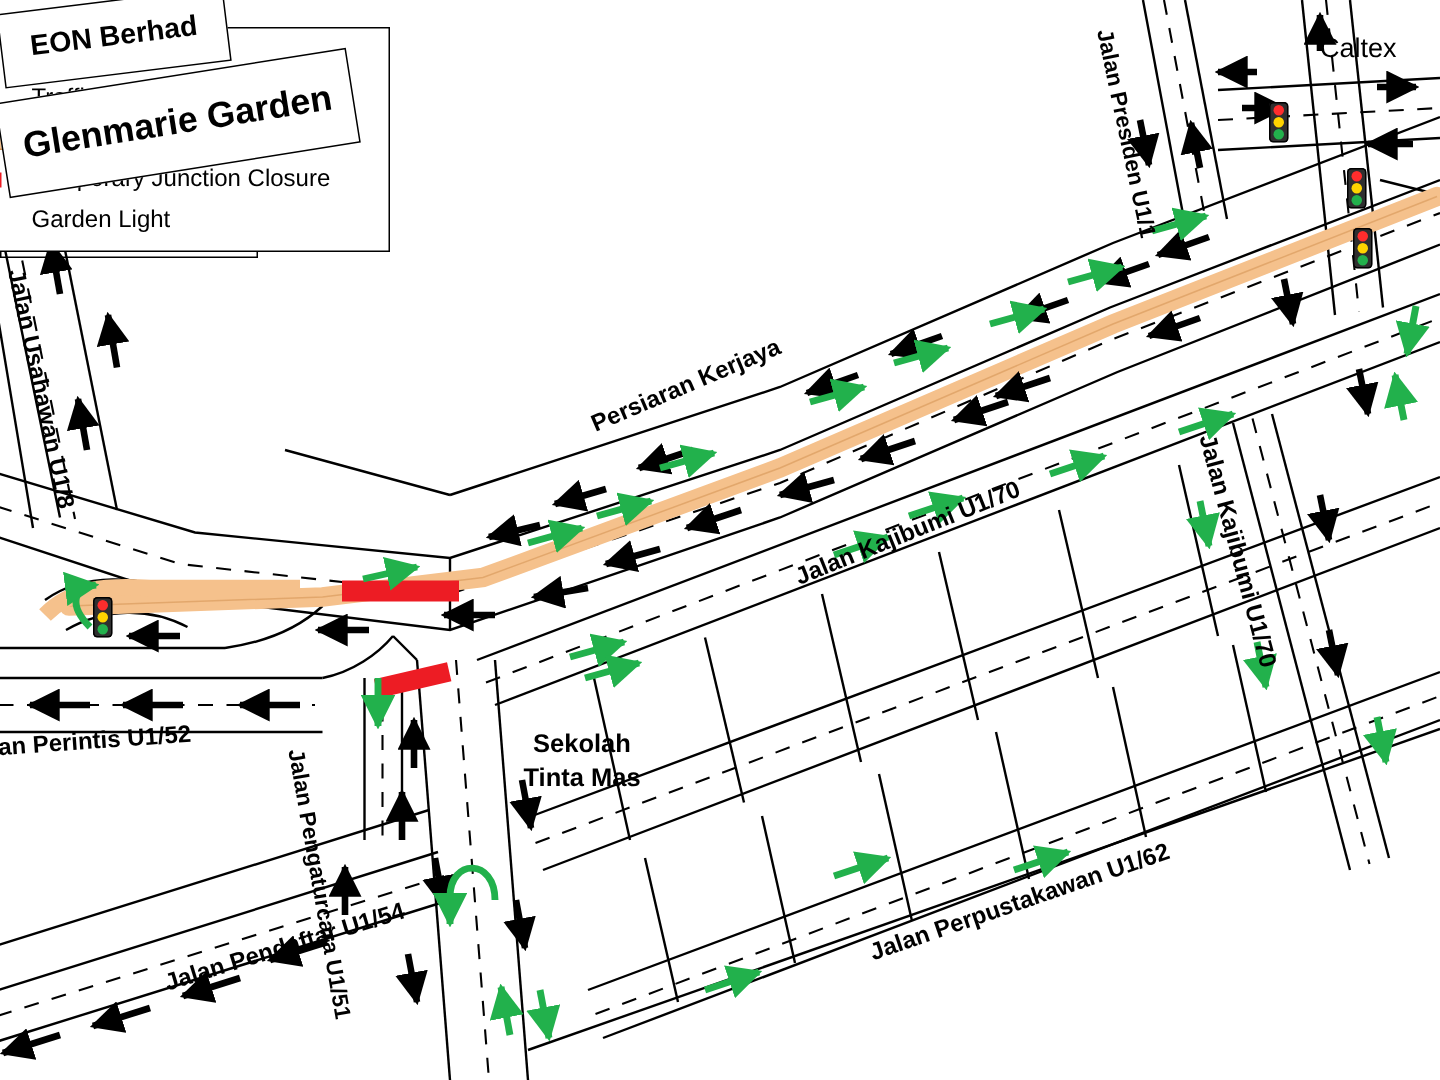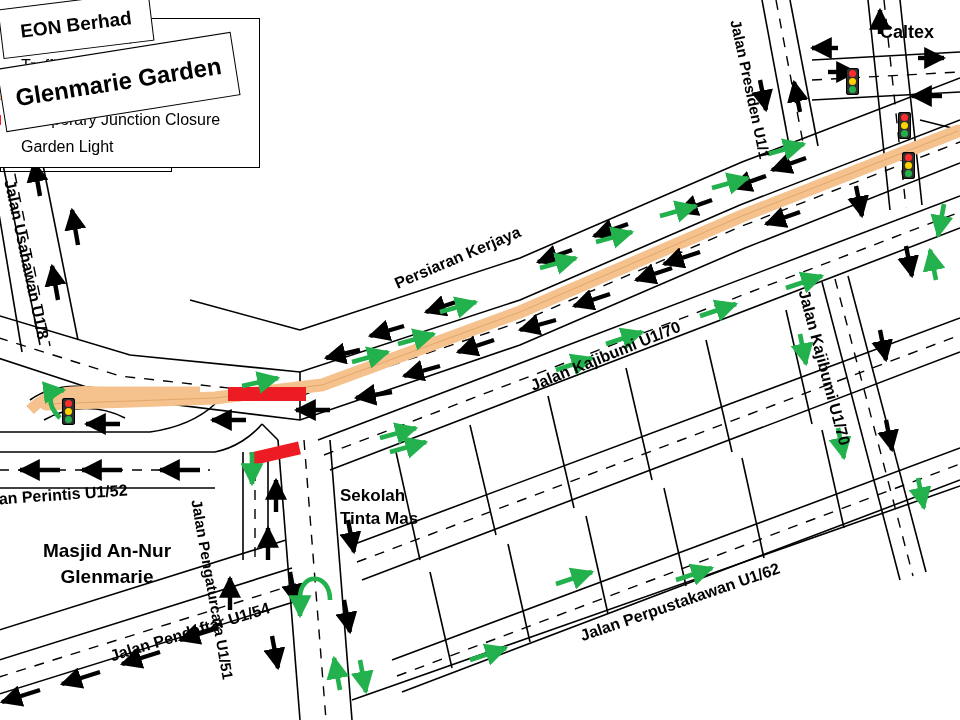--- a/index.html
+++ b/index.html
@@ -40,23 +40,23 @@
   .callout{
     border:1px solid #000;background:#fff;
     font-weight:bold;color:#000;
     display:flex;align-items:center;justify-content:center;
     text-align:center;
   }
   #callout-eon{left:310px;top:228px;width:150px;height:48px;font-size:19px;transform:rotate(-7deg);}
   #callout-glenmarie-garden{left:522px;top:110px;width:235px;height:62px;font-size:24px;transform:rotate(-9deg);}
   #callout-temasya{left:852px;top:598px;width:170px;height:56px;font-size:19px;line-height:1.25;}
 
-  #label-caltex{left:880px;top:22px;font-size:18px;font-weight:bold;}
+  #label-caltex{left:880px;top:22px;font-size:18px;font-weight:normal;}
   #label-masjid{left:22px;top:538px;font-size:19px;font-weight:bold;text-align:center;width:170px;line-height:1.35;}
-  #label-sekolah{left:340px;top:485px;font-size:17px;font-weight:bold;width:96px;line-height:1.35;}
+  #label-sekolah{left:340px;top:485px;font-size:17px;font-weight:bold;width:96px;text-align:center;line-height:1.35;}
 
   .street{position:absolute;font-size:16px;font-weight:bold;color:#000;transform-origin:left top;}
 
   .tl{position:absolute;width:13px;height:27px;background:#2f2f2f;border-radius:3px;box-shadow:0 0 0 1px #000 inset;}
   .tl i{position:absolute;left:3px;width:7px;height:7px;border-radius:50%;}
   .tl i.r{top:2px;background:#ff2d2d;}
   .tl i.y{top:10px;background:#ffd400;}
   .tl i.g{top:18px;background:#22b14c;}
 </style>
 </head>
@@ -308,22 +308,20 @@
       <span class="legend-text">Garden Light</span>
     </div>
   </div>
 
   <div class="callout" id="callout-eon">EON Berhad</div>
   <div class="callout" id="callout-glenmarie-garden">Glenmarie Garden</div>
   <div class="callout" id="callout-temasya" style="white-space:pre-line;">Temasya
 &amp; Temasya</div>
 
   <div class="lbl" id="label-caltex">Caltex</div>
-  <div class="lbl" id="label-masjid" style="white-space:pre-line;">Masjid  An-Nur
-Glenmarie</div>
   <div class="lbl" id="label-sekolah" style="white-space:pre-line;">Sekolah
 Tinta Mas</div>
 
   <div class="lbl street" style="left:18px;top:178px;transform:rotate(78deg);">Jalan Usahawan U1/8</div>
   <div class="lbl street" style="left:-24px;top:492px;transform:rotate(-4deg);">Jalan Perintis U1/52</div>
   <div class="lbl street" style="left:205px;top:498px;transform:rotate(80deg);font-size:15px;">Jalan Pengaturcara U1/51</div>
   <div class="lbl street" style="left:108px;top:648px;transform:rotate(-17deg);">Jalan Pendaftar U1/54</div>
   <div class="lbl street" style="left:578px;top:628px;transform:rotate(-19deg);">Jalan Perpustakawan U1/62</div>
   <div class="lbl street" style="left:528px;top:378px;transform:rotate(-22deg);">Jalan Kajibumi  U1/70</div>
   <div class="lbl street" style="left:812px;top:288px;transform:rotate(75deg);">Jalan Kajibumi U1/70</div>

